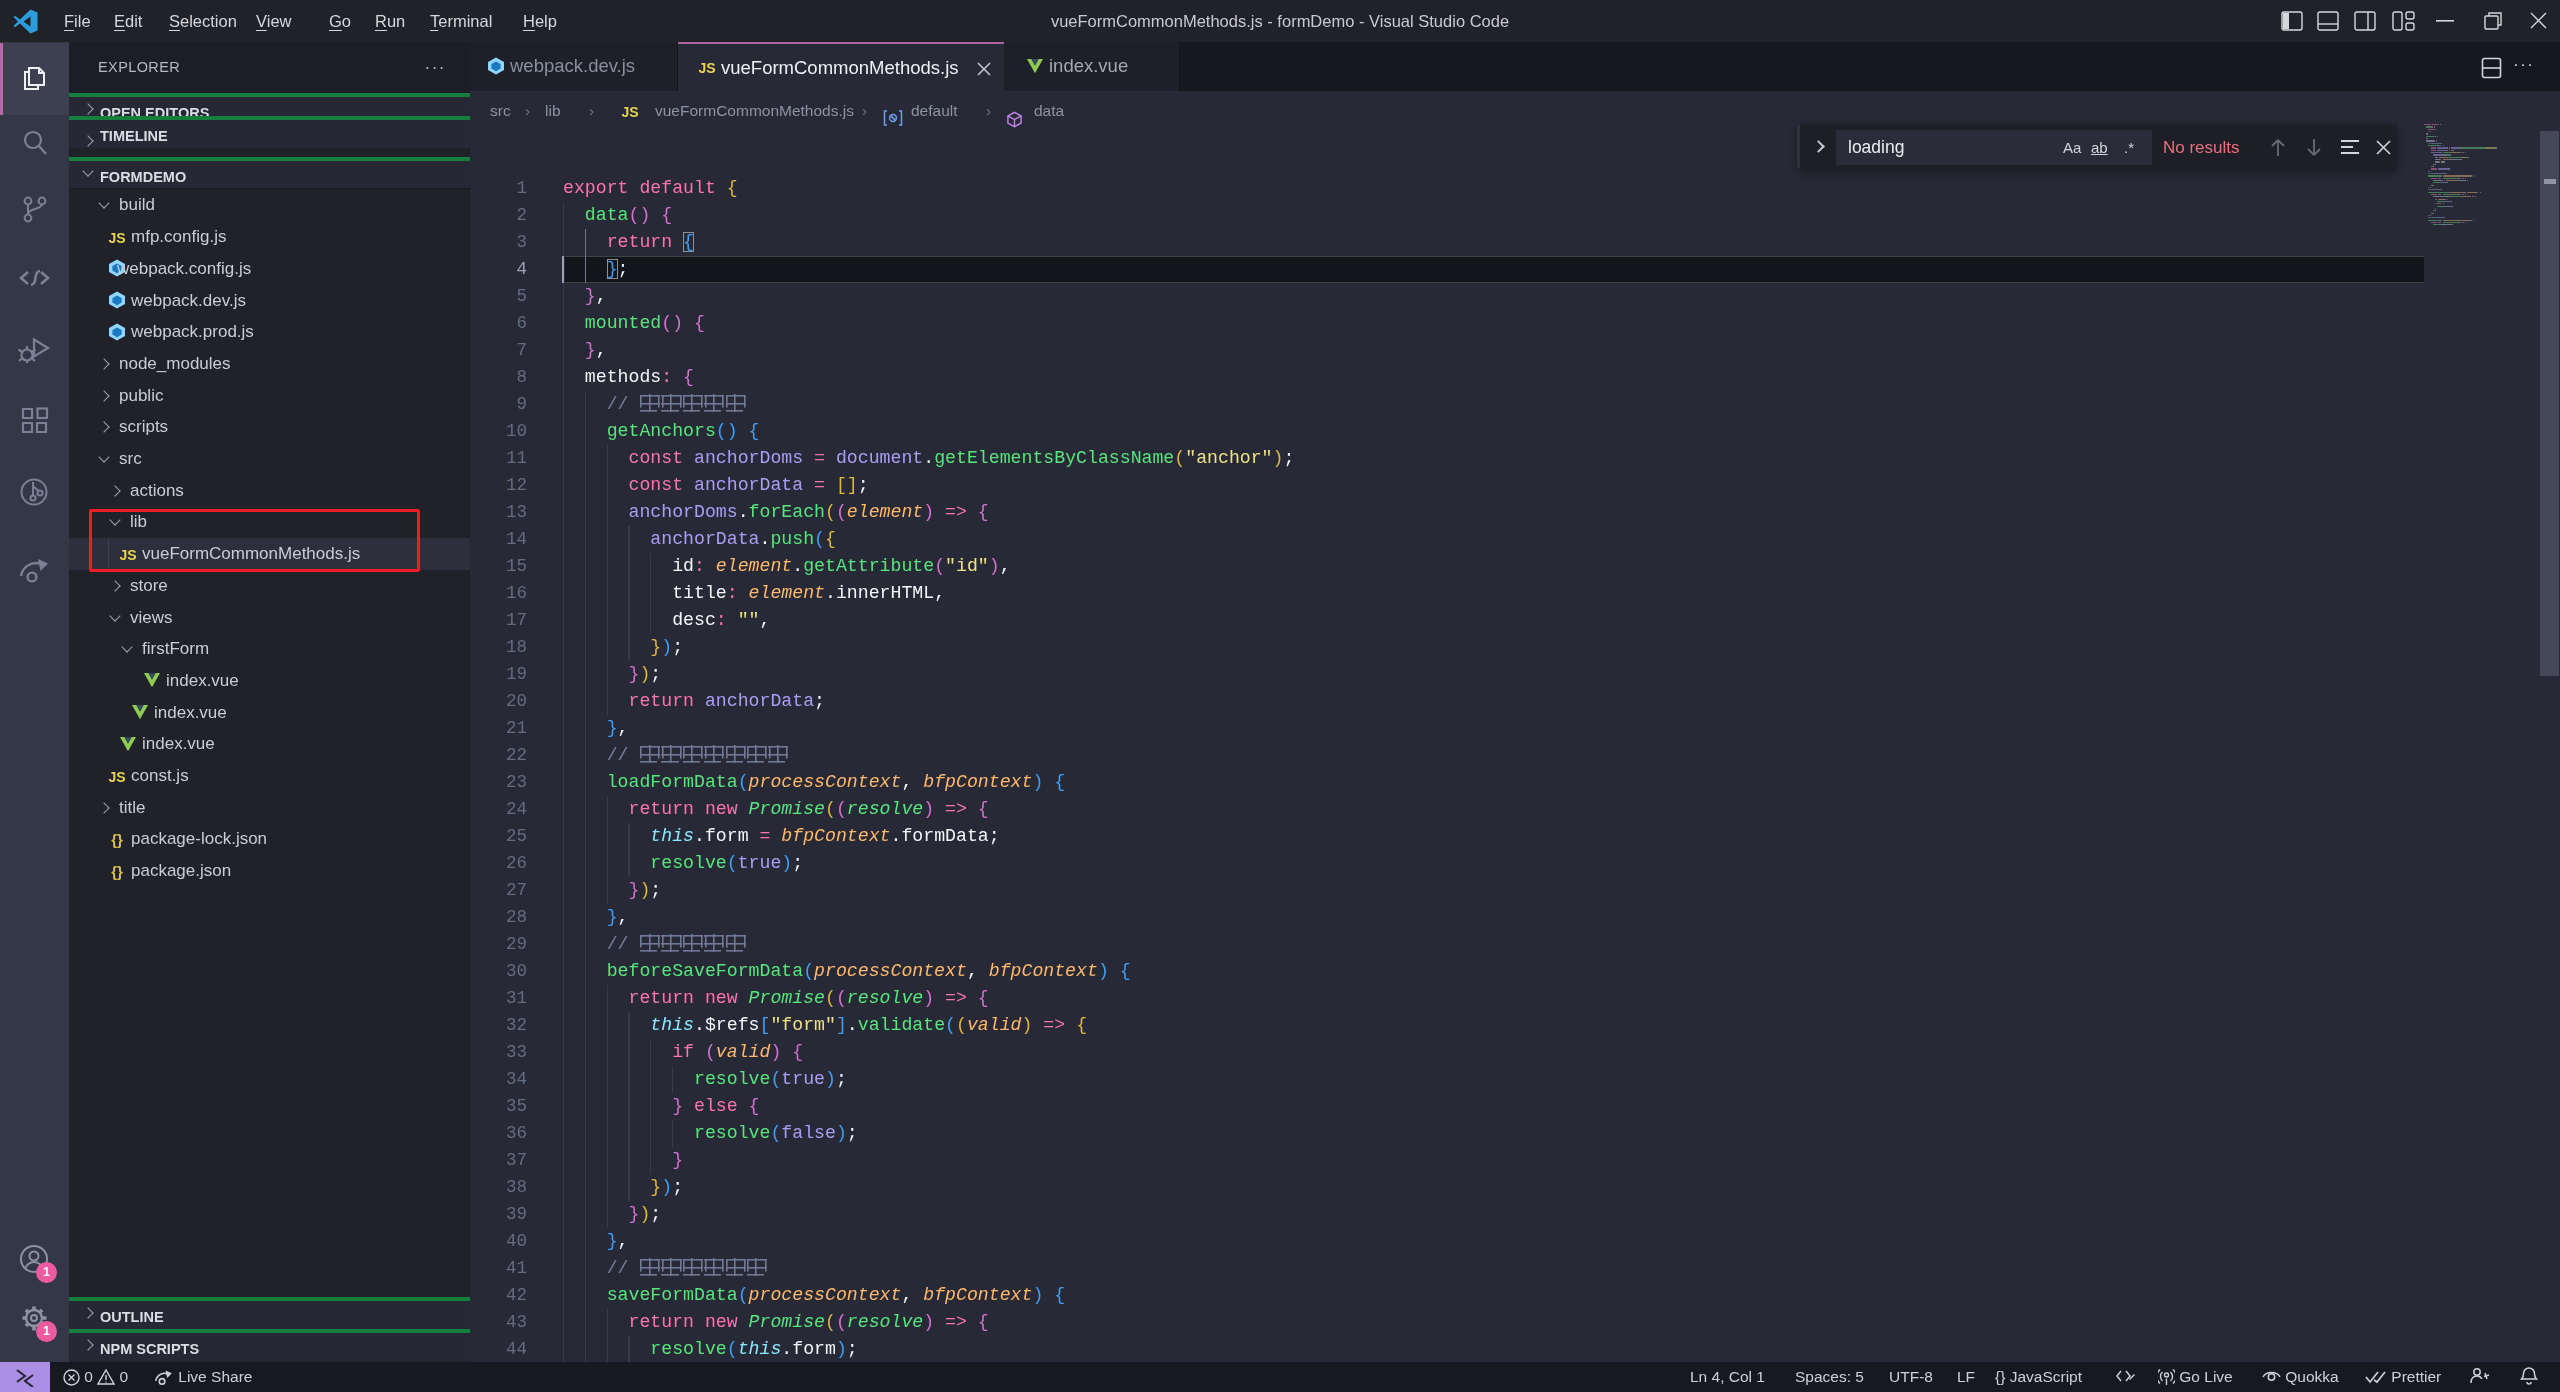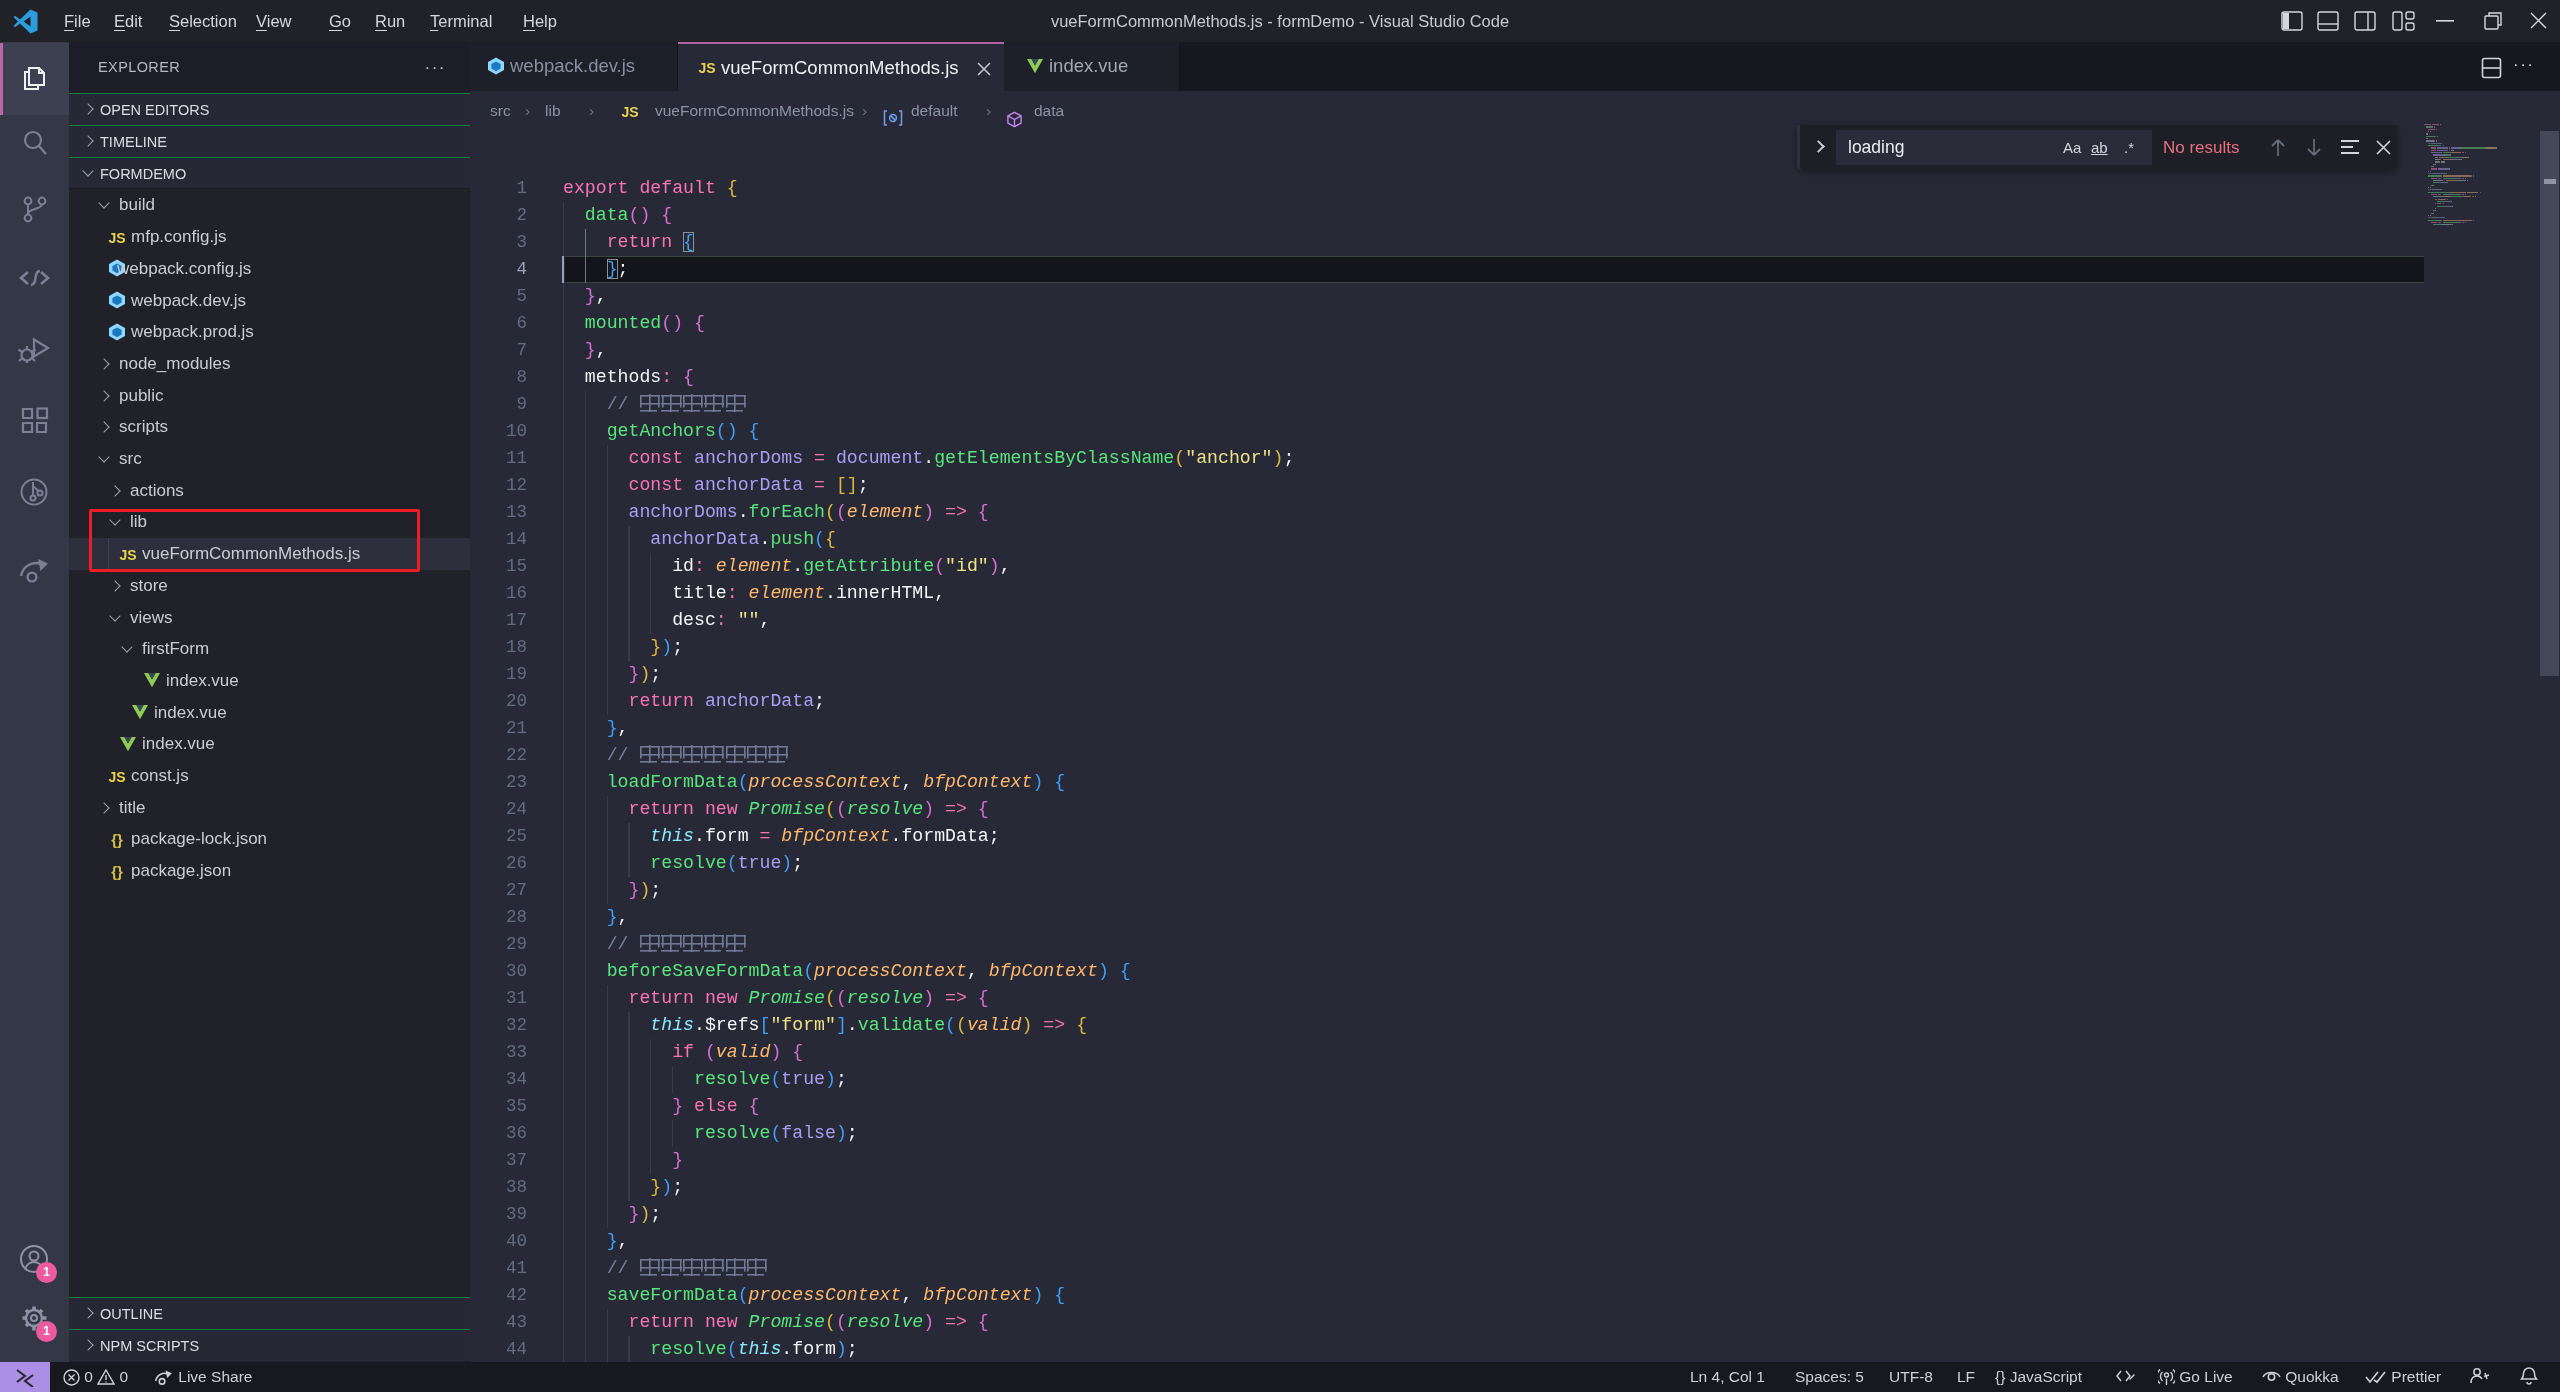--- a/index.html
+++ b/index.html
@@ -9,21 +9,21 @@
 .menu u{text-decoration:underline;text-underline-offset:3px}
 #wtitle{position:absolute;top:0;left:0;width:2560px;text-align:center;height:42px;line-height:42px;color:#c9cacf;font-size:16.5px}
 #actbar{position:absolute;left:0;top:42px;width:69px;height:1320px;background:#343746}
 #actbar .tile{position:absolute;left:0;top:1px;width:69px;height:72px;background:#3d4050}
 #actbar .pbar{position:absolute;left:0;top:1px;width:3px;height:72px;background:#b869a5}
 .aicon{position:absolute;left:18px;width:33px;height:33px}
 .badge{position:absolute;width:21px;height:21px;border-radius:50%;background:#ec5a9f;color:#fff;font-size:12.5px;font-weight:bold;text-align:center;line-height:21px;font-style:normal}
 #sidebar{position:absolute;left:69px;top:42px;width:401px;height:1320px;background:#202129;border-right:1px solid #1b1c24}
 #sbtitle{position:absolute;left:0;top:0;width:401px;height:51px;background:#1c1d26;color:#b5b7c2;font-size:14.5px;line-height:51px}
 #sbtitle .ttl{margin-left:29px;letter-spacing:.4px}
-.shead{position:absolute;left:0;width:401px;height:32px;background:#262836;border-top:1px solid #15803d;color:#dcdde4;font-weight:normal;font-size:14.5px;line-height:32px}
+.shead{position:absolute;left:0;width:401px;height:32px;background:#262836;border-top:4px solid #15803d;color:#dcdde4;font-weight:bold;font-size:14.5px;line-height:32px}
 .shead span{margin-left:31px}
 .trow{position:absolute;height:31.7px;line-height:31.7px;color:#caccd6;font-size:17px;white-space:pre}
 .trsel{position:absolute;left:0;width:401px;height:31.7px;background:#2d2f3c}
 .tguide{position:absolute;width:1px;height:31.7px;background:#3d404e}
 .chev{position:absolute;width:8px;height:8px;border-right:1.8px solid #9da2b0;border-bottom:1.8px solid #9da2b0}
 .ch-r{transform:rotate(-45deg)}
 .ch-d{transform:translateY(-2px) rotate(45deg)}
 .fiw{position:absolute;width:20px;height:20px}
 .fi{width:20px;height:20px;display:block}
 #tabstrip{position:absolute;left:470px;top:42px;width:2090px;height:49px;background:#17181f}
@@ -161,21 +161,21 @@
         <circle cx="16" cy="16" r="3" stroke-width="2"></circle>
         <path stroke-width="3.6" d="M16 4.5v4M16 24.5v4M4.5 16h4M24.5 16h4M7.9 7.9l2.8 2.8M21.3 21.3l2.8 2.8M7.9 24.1l2.8-2.8M21.3 10.7l2.8-2.8"></path>
       </svg>
  <div class="badge" style="left:36px;top:1279px">1</div>
 </div>
 
 <div id="sidebar">
  <div id="sbtitle"><span class="ttl">EXPLORER</span><span style="position:absolute;right:24px;top:0;color:#c3c6d0;font-size:17px;letter-spacing:1.5px">···</span></div>
  <div class="shead" style="top:51px"><span>OPEN EDITORS</span></div>
  <i class="chev ch-r" style="left:15px;top:63px"></i>
- <div class="shead" style="top:83px"><span>TIMELINE</span></div>
+ <div class="shead" style="top:74px"><span>TIMELINE</span></div>
  <i class="chev ch-r" style="left:15px;top:95px"></i>
  <div class="shead" style="top:115px;border-bottom:1px solid #191a22"><span>FORMDEMO</span></div>
  <i class="chev ch-d" style="left:15px;top:127px"></i>
  <div style="position:absolute;left:0;top:-42px;width:401px;height:1362px">
 <i class="chev ch-d" style="left:31px;top:201px"></i>
 <div class="trow" style="left:50px;top:189.4px">build</div>
 <div class="fiw" style="left:38px;top:226.6px">
           <svg class="fi" viewBox="0 0 20 20">
             <text x="10" y="15.5" text-anchor="middle" font-family="Liberation Sans" font-size="14" font-weight="bold" fill="#e8d44d">JS</text>
           </svg>

